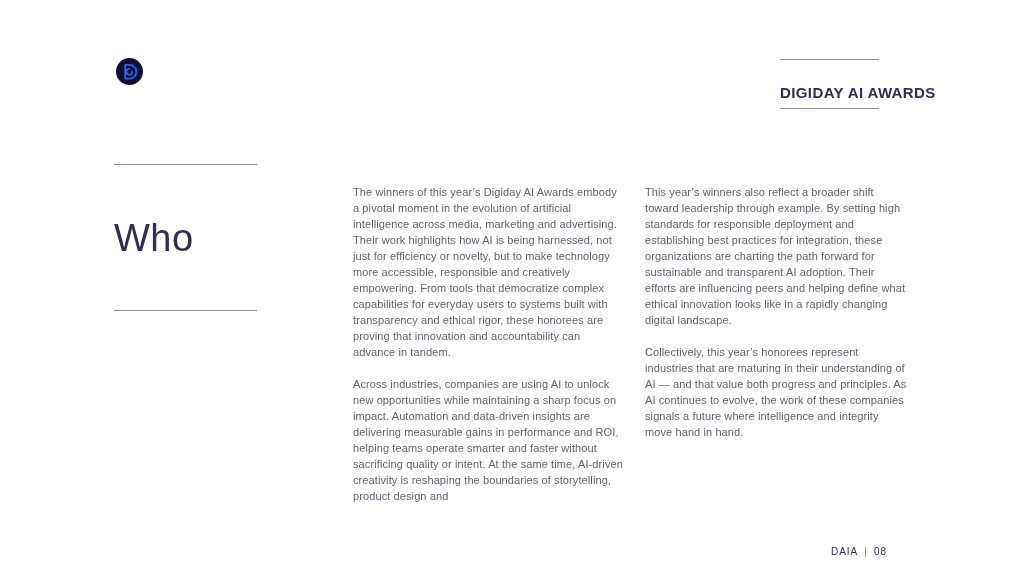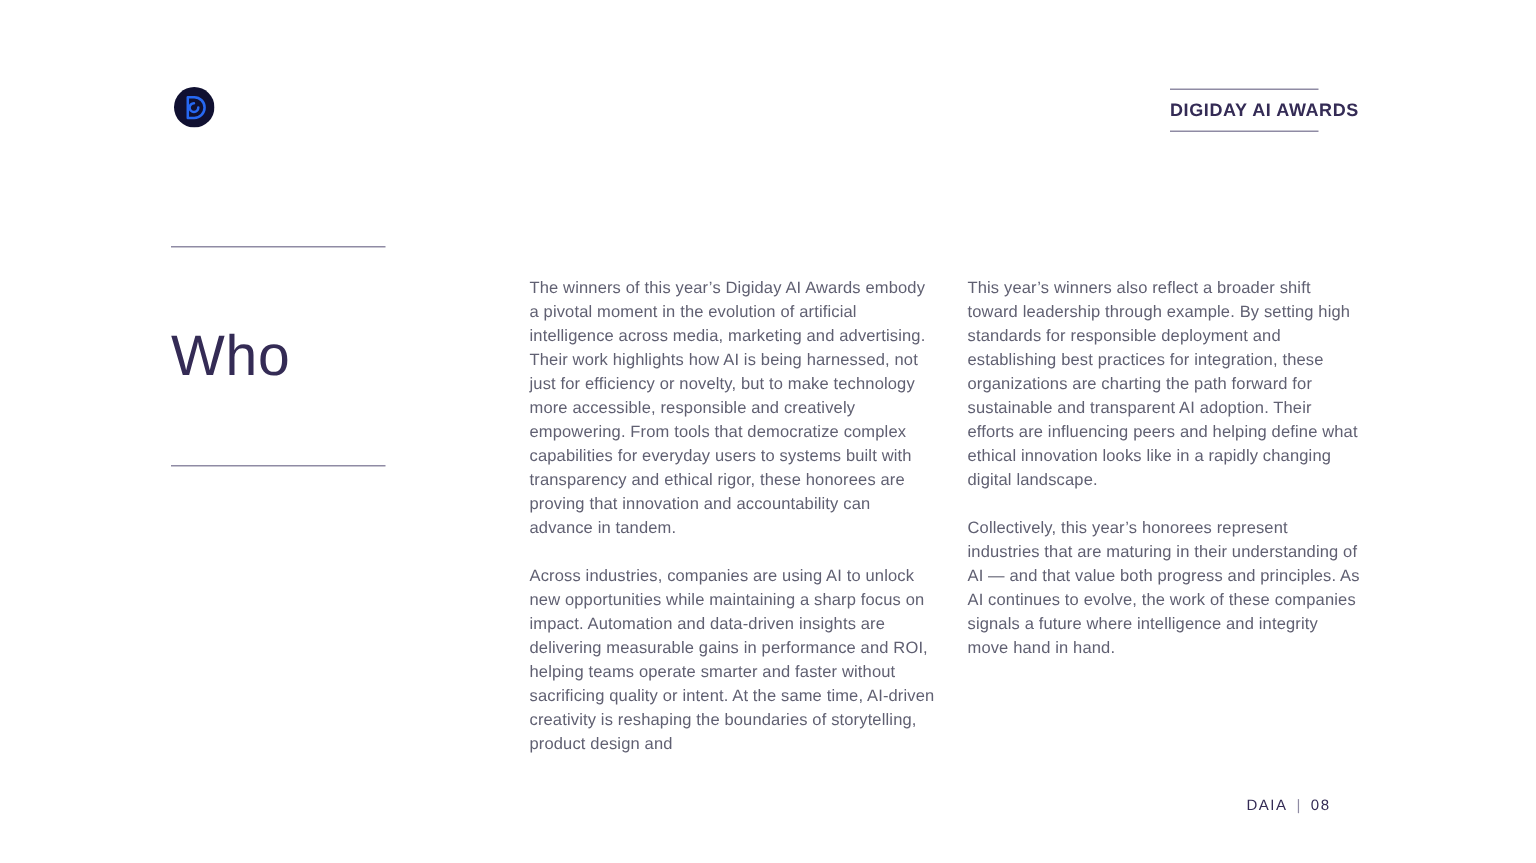--- a/index.html
+++ b/index.html
@@ -8,43 +8,43 @@
     background:#ffffff;
     font-family:"Liberation Sans","DejaVu Sans",sans-serif;
     -webkit-font-smoothing:antialiased;
   }
   .logo{
     position:absolute;left:116px;top:58px;width:27px;height:27px;
   }
   .event-label{
     position:absolute;left:780px;top:59px;width:99px;
     border-top:1px solid #8f8ba4;border-bottom:1px solid #8f8ba4;
-    padding:6px 0 7px;text-align:right;
-    font-size:12px;font-weight:700;letter-spacing:0.4px;
+    padding:24px 0 7px;text-align:right;
+    font-size:15px;font-weight:700;letter-spacing:0.4px;
     color:#342b55;white-space:nowrap;
   }
   .title-block{
     position:absolute;left:114px;top:164px;width:143px;height:145px;
     border-top:1px solid #8f8ba4;border-bottom:1px solid #8f8ba4;
     display:flex;align-items:center;
   }
   .title-block h1{
     margin:0;font-weight:300;font-size:38px;line-height:46px;
     color:#342b55;letter-spacing:0.5px;text-align:center;
   }
   .title-block h1 span{display:block;}
   .col{
     position:absolute;top:163px;
     font-size:11px;line-height:16px;color:#606072;letter-spacing:0.1px;margin-top:21px;
   }
   .col-1{left:353px;width:272px;}
   .col-2{left:645px;width:262px;}
   .col p{margin:0 0 16px;}
   .footer{
-    position:absolute;top:532px;right:137px;
+    position:absolute;top:546px;right:137px;
     font-size:10px;color:#342b55;letter-spacing:1px;font-weight:500;
     display:flex;
   }
   .footer .sep{color:#8f8ba4;margin:0 6px;font-weight:400;}
 </style>
 </head>
 <body>
 
 <div class="logo">
   <svg width="27" height="27" viewBox="0 0 27 27">

